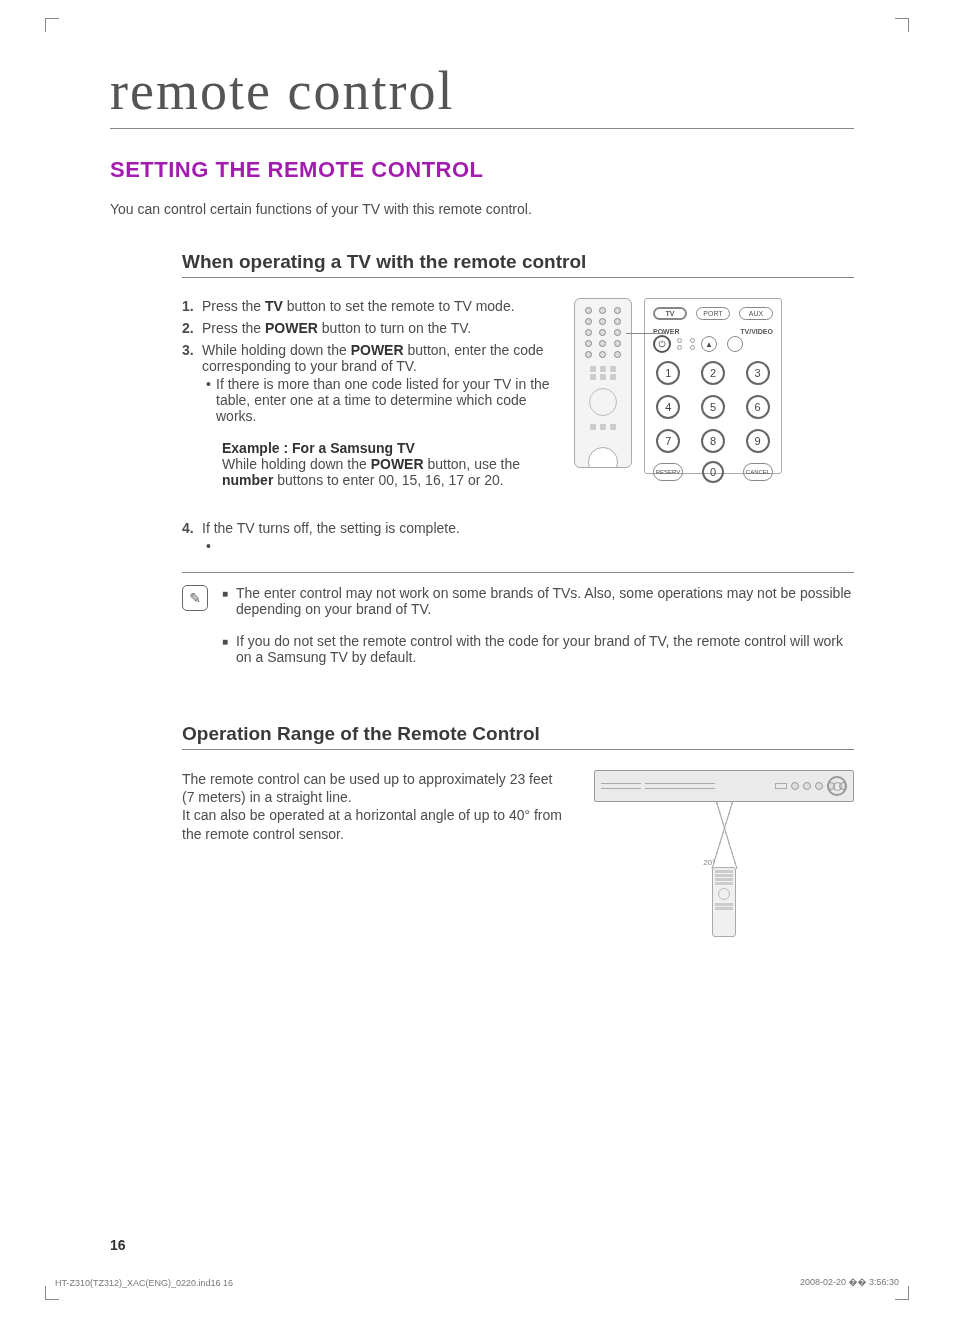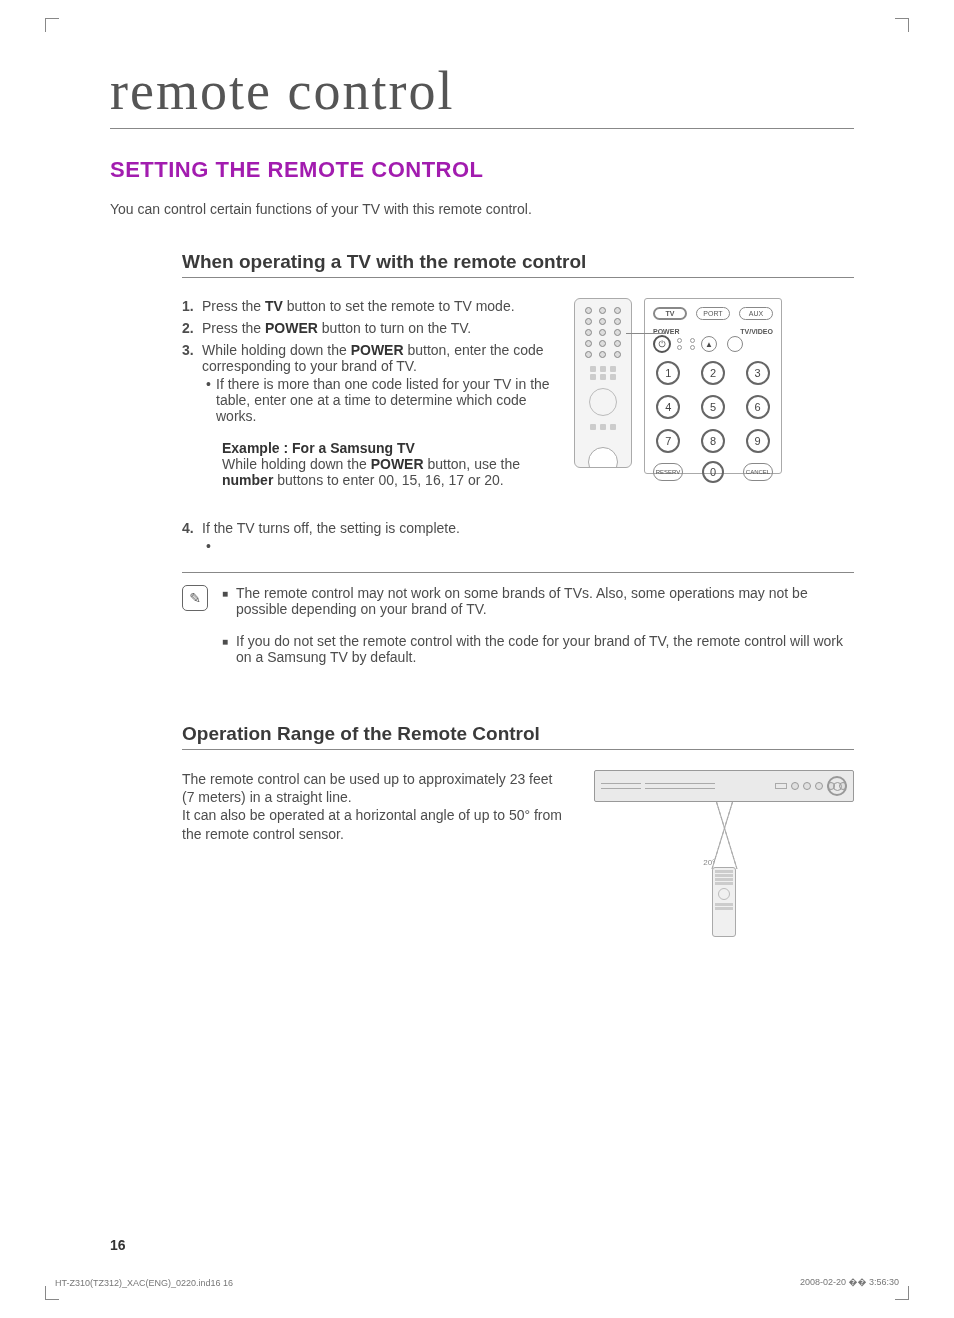--- a/index.html
+++ b/index.html
@@ -269,35 +269,35 @@
     </div>
   </div>
 
   <div class="sep-line"></div>
 
   <div class="note-row">
     <div class="note-icon">✎</div>
     <div class="note-list">
       <div class="note-item">
         <div class="note-mark">■</div>
-        <div>The remote control may not work on some brands of TVs. Also, some operations may not be possible depending on your brand of TV.</div>
+        <div>The enter control may not work on some brands of TVs. Also, some operations may not be possible depending on your brand of TV.</div>
       </div>
       <div class="note-item">
         <div class="note-mark">■</div>
         <div>If you do not set the remote control with the code for your brand of TV, the remote control will work on a Samsung TV by default.</div>
       </div>
     </div>
   </div>
 
   <h3 class="subsection" style="margin-top:42px;">Operation Range of the Remote Control</h3>
 
   <div class="op-range-row">
     <div class="op-range-text">
       <span>The remote control can be used up to approximately 23 feet (7 meters) in a straight line.</span><br>
-      <span>It can also be operated at a horizontal angle of up to 50° from the remote control sensor.</span>
+      <span>It can also be operated at a horizontal angle of up to 40° from the remote control sensor.</span>
     </div>
     <div class="receiver-illus">
       <div class="receiver-box">
         <div class="rec-line"></div>
         <div class="rec-line" style="width:70px;"></div>
         <div class="rec-spacer"></div>
         <div style="width:12px;height:6px;border:1px solid #aaa;"></div>
         <div class="rec-btn"></div>
           <div class="rec-btn"></div>
           <div class="rec-btn"></div>

